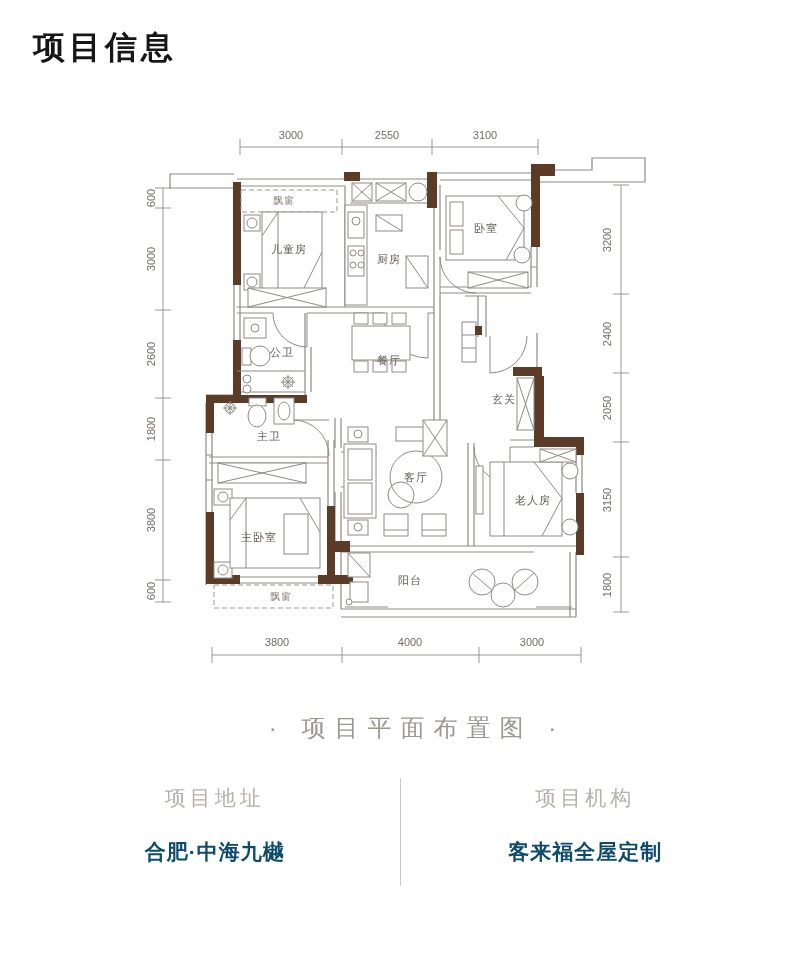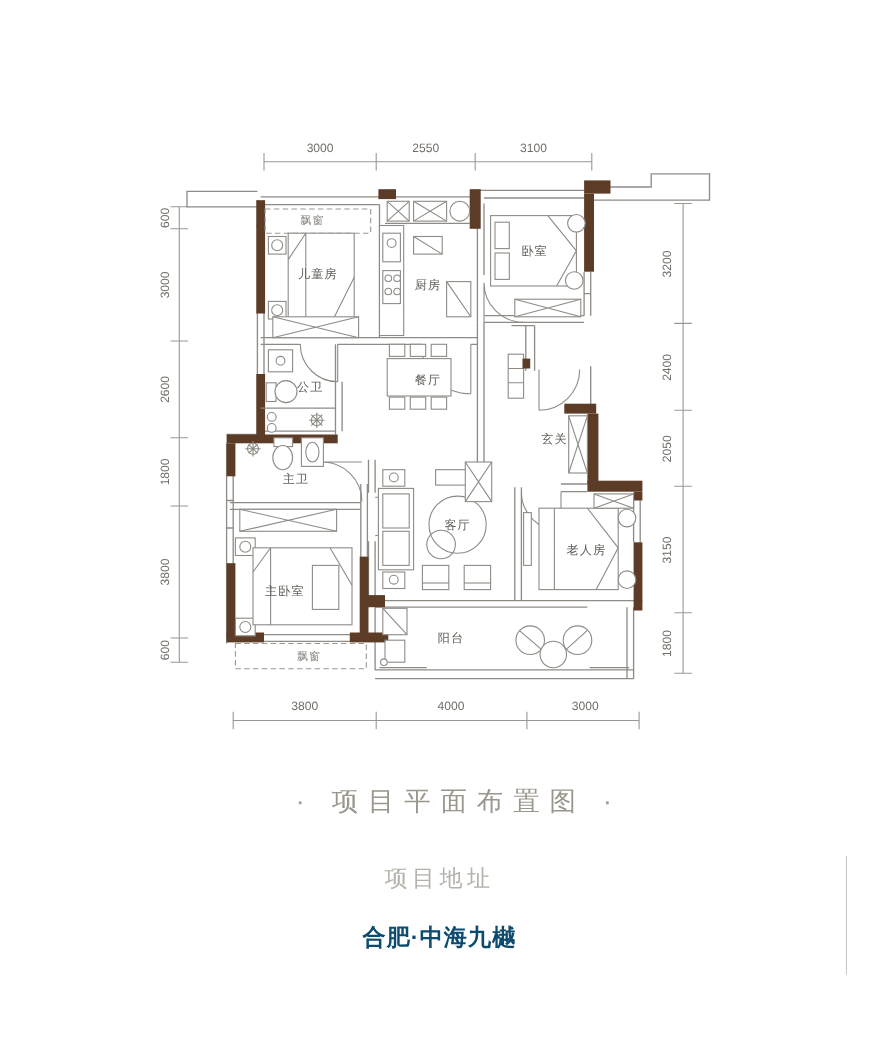--- a/index.html
+++ b/index.html
@@ -251,27 +251,28 @@
           <circle cx="349" cy="602" r="3"></circle>
         <circle cx="482" cy="582" r="13"></circle>
           <path d="M472,573 L493,591" fill="none"></path>
         <circle cx="525" cy="582" r="13"></circle>
           <path d="M534,573 L514,591" fill="none"></path>
         <circle cx="503" cy="595" r="12"></circle>
       </g>
     </g>
   </svg>
 
+  <div class="page-title">项目信息</div>
 
   <div class="lbl room-small" style="left:284px;top:201px">飘窗</div>
   <div class="lbl room" style="left:289px;top:249px">儿童房</div>
   <div class="lbl room" style="left:389px;top:259px">厨房</div>
   <div class="lbl room" style="left:486px;top:228px">卧室</div>
   <div class="lbl room" style="left:282px;top:352px">公卫</div>
-  <div class="lbl room" style="left:389px;top:346px">餐厅</div>
+  <div class="lbl room" style="left:389px;top:360px">餐厅</div>
   <div class="lbl room" style="left:504px;top:399px">玄关</div>
   <div class="lbl room" style="left:269px;top:436px">主卫</div>
   <div class="lbl room" style="left:416px;top:477px">客厅</div>
   <div class="lbl room" style="left:259px;top:537px">主卧室</div>
   <div class="lbl room" style="left:533px;top:500px">老人房</div>
   <div class="lbl room" style="left:410px;top:580px">阳台</div>
   <div class="lbl room-small" style="left:281px;top:597px">飘窗</div>
 
   <div class="lbl dim" style="left:291px;top:135px">3000</div>
   <div class="lbl dim" style="left:387px;top:135px">2550</div>
@@ -294,15 +295,19 @@
   <div class="vlbl dim" style="left:607px;top:500px">3150</div>
   <div class="vlbl dim" style="left:607px;top:585px">1800</div>
 
   <div class="caption">· 项目平面布置图 ·</div>
 
   <div class="info-row">
     <div class="info-col divided">
       <div class="info-label">项目地址</div>
       <div class="info-value">合肥·中海九樾</div>
     </div>
+    <div class="info-col">
+      <div class="info-label">项目机构</div>
+      <div class="info-value">客来福全屋定制</div>
+    </div>
   </div>
 
 </div>
 
 </body></html>

